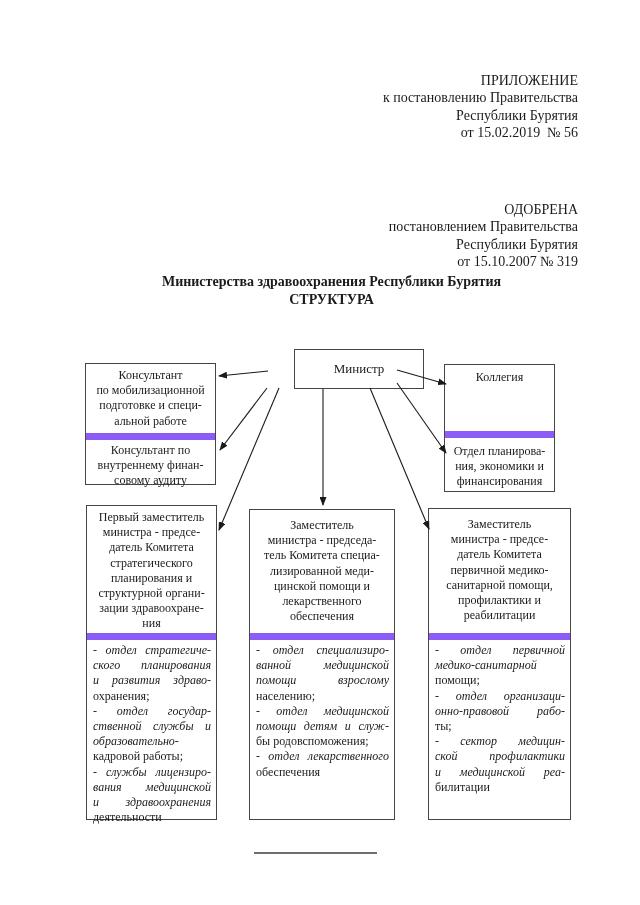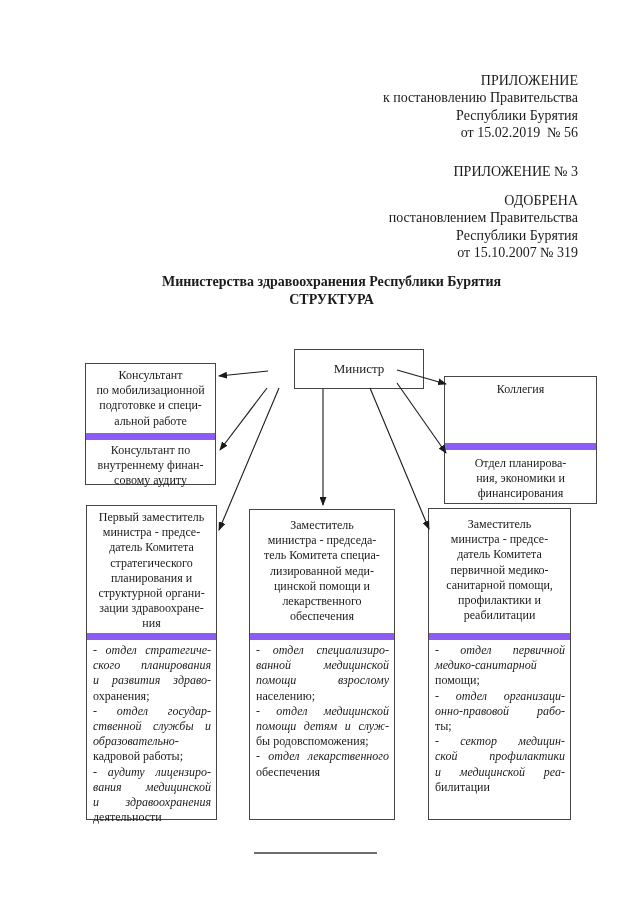--- a/index.html
+++ b/index.html
@@ -54,24 +54,21 @@
 <body>
 
 <div class="page">
 
   <div class="annex" style="top:72px">
       <div class="ln">ПРИЛОЖЕНИЕ</div>
       <div class="ln">к постановлению Правительства</div>
       <div class="ln">Республики Бурятия</div>
       <div class="ln">от 15.02.2019  № 56</div>
     </div>
-  <div class="annex" style="top:163px">
-      <div class="ln">ПРИЛОЖЕНИЕ № 3</div>
-    </div>
-  <div class="annex" style="top:192px">
+  <div class="annex" style="top:201px">
       <div class="ln">ОДОБРЕНА</div>
       <div class="ln">постановлением Правительства</div>
       <div class="ln">Республики Бурятия</div>
       <div class="ln">от 15.10.2007 № 319</div>
     </div>
 
   <div class="doc-title" style="top:273px">
     <div class="ln">Министерства здравоохранения Республики Бурятия</div>
     <div class="ln">СТРУКТУРА</div>
   </div>
@@ -87,21 +84,21 @@
         <div class="ln">подготовке и специ-</div>
         <div class="ln">альной работе</div>
       </div>
     <div class="cell cell2 cl" style="height:51px;padding-top:3px">
         <div class="ln">Консультант по</div>
         <div class="ln">внутреннему финан-</div>
         <div class="ln">совому аудиту</div>
       </div>
   </div>
 
-  <div class="stack" style="left:444px;top:376px;width:153px;height:128px">
+  <div class="stack" style="left:444px;top:364px;width:111px;height:128px">
     <div class="cell cl" style="height:66px;padding-top:5px">
       <div class="ln">Коллегия</div>
     </div>
     <div class="cell cell2 cl" style="height:60px;padding-top:6px">
         <div class="ln">Отдел планирова-</div>
         <div class="ln">ния, экономики и</div>
         <div class="ln">финансирования</div>
       </div>
   </div>
 
@@ -118,21 +115,21 @@
       </div>
     <div class="cell cell2 body-cell" style="height:187px">
         <div class="ln j">- отдел стратегиче-</div>
         <div class="ln j">ского планирования</div>
         <div class="ln j">и развития здраво-</div>
         <div class="ln">охранения;</div>
         <div class="ln j">- отдел государ-</div>
         <div class="ln j">ственной службы и</div>
         <div class="ln j">образовательно-</div>
         <div class="ln">кадровой работы;</div>
-        <div class="ln j">- аудиту лицензиро-</div>
+        <div class="ln j">- службы лицензиро-</div>
         <div class="ln j">вания медицинской</div>
         <div class="ln j">и здравоохранения</div>
         <div class="ln">деятельности</div>
       </div>
   </div>
 
   <div class="stack" style="left:249px;top:509px;width:146px;height:311px">
     <div class="cell cl" style="height:123px;padding-top:8px">
         <div class="ln">Заместитель</div>
         <div class="ln">министра - председа-</div>

